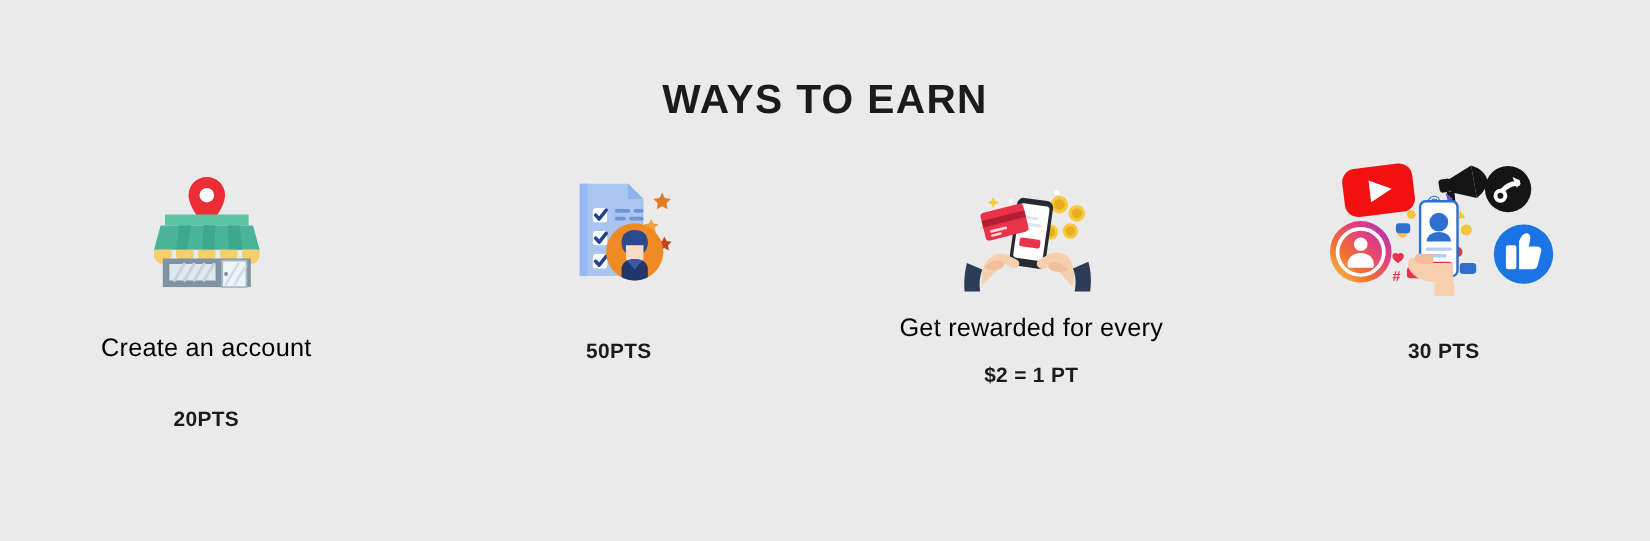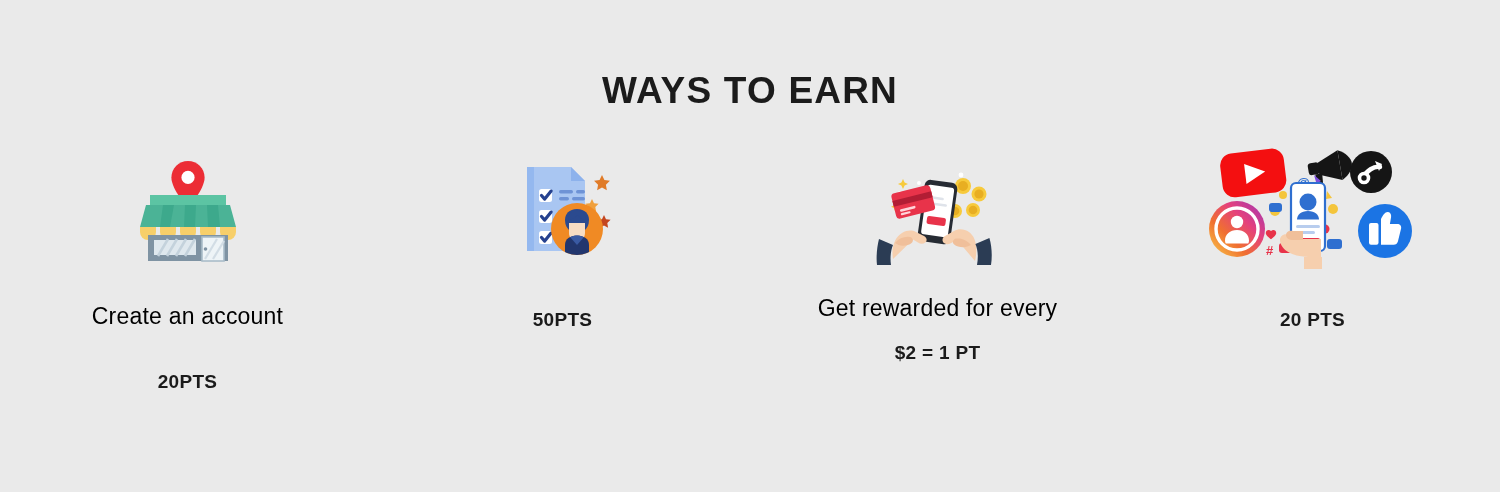--- a/index.html
+++ b/index.html
@@ -62,21 +62,21 @@
     max-width: 280px;
   }
   .card-points {
     margin-top: 40px;
     font-family: "Liberation Sans", sans-serif;
     font-size: 19px;
     font-weight: 700;
     color: #1b1b1b;
     letter-spacing: 0.3px;
   }
-  .card-3 .card-label { margin-top: 25px; }
+  .card-3 .card-label { margin-top: 14px; }
   .card-3 .card-points { margin-top: 19px; }
 
   svg { display: block; overflow: visible; }
 </style>
 </head>
 <body>
 
 <div class="section">
 
   <h1 class="section-title">WAYS TO EARN</h1>
@@ -303,17 +303,17 @@
             <rect x="91" y="78" width="24" height="3" rx="1.5" fill="#b8cdee"></rect>
             <rect x="91" y="84" width="19" height="3" rx="1.5" fill="#b8cdee"></rect>
             <rect x="91" y="91" width="24" height="7" rx="2" fill="#e8334a"></rect>
 
             <path d="M84 88c-5-2-9 1-9 5 0 5 4 10 10 13 6 3 14 4 19 4h12V92H96z" fill="#f6cfae"></path>
             <path d="M88 84c-4-1-7 1-7 4s3 5 7 5h10v-9z" fill="#f0bf9a"></path>
             <path d="M99 110h18v12H99z" fill="#f6cfae"></path>
           </g>
         </svg>
       </div>
-      <div class="card-points">20 PTS</div>
+      <div class="card-points">30 PTS</div>
     </div>
 
   </div>
 </div>
 
 </body></html>

